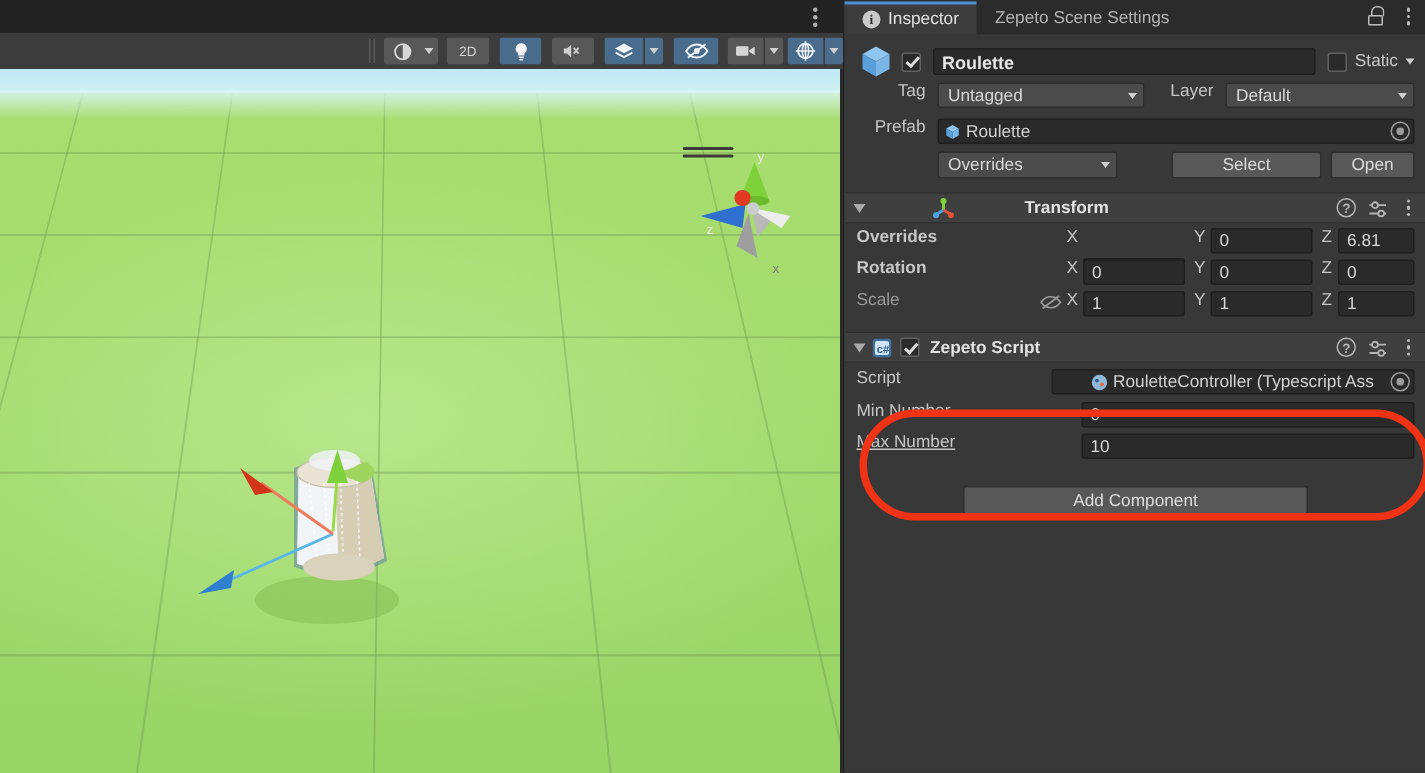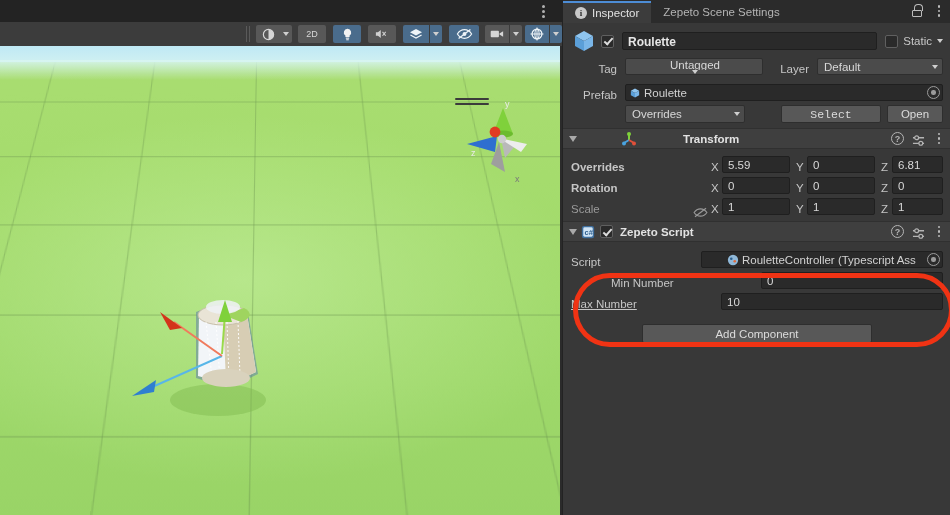--- a/index.html
+++ b/index.html
@@ -65,21 +65,21 @@
   #obj-header{display:flex;align-items:center;height:32px;padding:4px 8px 0 8px;box-sizing:border-box;}
   #prefab-cube{width:26px;height:26px;margin-right:4px;flex:0 0 26px;}
   .chk{width:13px;height:13px;background:#2a2a2a;border:1px solid #606060;border-radius:2px;
        position:relative;flex:0 0 13px;box-sizing:border-box;}
   .chk.on::after{content:"";position:absolute;left:3.5px;top:0.5px;width:3px;height:7px;
                  border:solid #dcdcdc;border-width:0 2px 2px 0;transform:rotate(42deg);}
   #name-field{flex:1;height:18px;margin:0 8px;background:#2a2a2a;border:1px solid #1f1f1f;border-radius:2px;
               color:#e6e6e6;font-size:12px;font-weight:bold;padding:0 5px;line-height:18px;box-sizing:border-box;}
   #static-wrap{display:flex;align-items:center;gap:5px;color:#c8c8c8;font-size:11.5px;}
 
-  .row{display:flex;align-items:flex-end;height:21px;padding:0 8px;box-sizing:border-box;}
+  .row{display:flex;align-items:flex-start;height:21px;padding:0 8px;box-sizing:border-box;}
   .lbl{color:#c6c6c6;font-size:11.5px;}
   .dim{color:#9a9a9a;}
   .dropdown{height:17px;background:#4b4b4b;border:1px solid #2e2e2e;border-radius:2px;color:#d8d8d8;
             font-size:11.5px;display:flex;align-items:center;padding:0 4px 0 6px;box-sizing:border-box;}
   .dropdown span{flex:1;overflow:hidden;white-space:nowrap;}
   .field{height:17px;background:#2a2a2a;border:1px solid #1f1f1f;border-radius:2px;color:#d8d8d8;
          font-size:11.5px;display:flex;align-items:center;padding:0 5px;box-sizing:border-box;overflow:hidden;white-space:nowrap;}
   .btn{height:18px;background:#585858;border:1px solid #2e2e2e;border-radius:2px;color:#dcdcdc;font-size:11.5px;
        display:flex;align-items:center;justify-content:center;box-sizing:border-box;}
   .objfield{height:17px;background:#2a2a2a;border:1px solid #1f1f1f;border-radius:2px;color:#d2d2d2;font-size:11.5px;
@@ -327,21 +327,21 @@
         <div id="name-field">Roulette</div>
         <div id="static-wrap">
           <div class="chk"></div>
           <span>Static</span>
           <div class="caret"></div>
         </div>
       </div>
 
       <div class="row" style="height:20px;">
         <span class="lbl" style="width:54px;text-align:right;padding-right:8px;box-sizing:border-box;">Tag</span>
-        <div class="dropdown" style="width:138px;flex-direction:column;">
+        <div class="dropdown" style="width:138px;">
           <span>Untagged</span>
           <div class="caret"></div>
         </div>
         <span class="lbl" style="width:54px;text-align:right;padding-right:8px;box-sizing:border-box;">Layer</span>
         <div class="dropdown" style="flex:1;">
           <span>Default</span>
           <div class="caret"></div>
         </div>
       </div>
 
@@ -358,21 +358,21 @@
         </div>
       </div>
 
       <div class="row" style="height:22px;">
         <span style="width:54px;"></span>
         <div class="dropdown" style="width:120px;height:18px;">
           <span>Overrides</span>
           <div class="caret"></div>
         </div>
         <div style="width:36px;"></div>
-        <div class="btn" style="width:100px;font-family:Liberation Mono, monospace;">Select</div>
+        <div class="btn" style="width:100px;">Select</div>
         <div style="width:6px;"></div>
         <div class="btn" style="flex:1;">Open</div>
       </div>
 
       <div class="comp-head" style="margin-top:5px;gap:40px;">
         <div class="foldout"></div>
         <svg width="16" height="16" viewBox="0 0 16 16" style="margin-right:6px;">
           <path d="M8 9 L8 3" stroke="#7fd13b" stroke-width="2"></path>
             <circle cx="8" cy="3" r="2" fill="#7fd13b"></circle>
           <path d="M8 9 L3 12" stroke="#4aa3e0" stroke-width="2"></path>
@@ -468,21 +468,21 @@
             <circle cx="5" cy="5.5" r="1.5" fill="#2c5f8f"></circle>
             <circle cx="9" cy="8.5" r="1.5" fill="#e06a3a"></circle>
           </svg>
           <span class="txt">RouletteController (Typescript Ass</span>
           <div class="dotbtn"></div>
         </div>
       </div>
 
 
       <div class="row" style="height:21px;">
-        <span class="lbl" style="width:150px;margin-left:40px;">Min Number</span>
+        <span class="lbl" style="width:150px;">Min Number</span>
         <div class="field" style="flex:1;">0</div>
       </div>
 
       <div class="row" style="height:21px;">
         <span class="lbl" style="width:150px;text-decoration:underline;">Max Number</span>
         <div class="field" style="flex:1;">10</div>
       </div>
 
       <div id="addcomp-wrap">
         <div class="btn" id="addcomp">Add Component</div>

